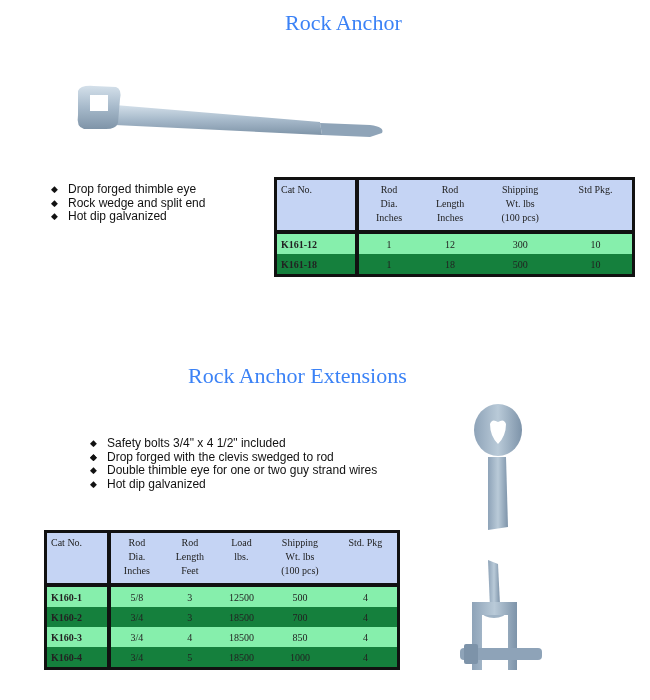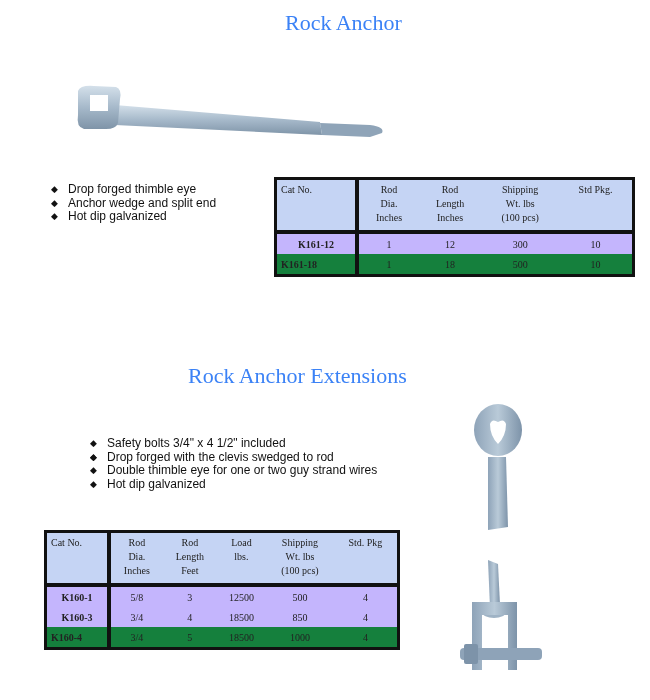--- a/index.html
+++ b/index.html
@@ -11,21 +11,21 @@
   ul.bullets li { position:relative; padding-left:20px; white-space:nowrap; }
   ul.bullets li .dot { position:absolute; left:3px; top:0; font-size:9px; }
   #b1 { left:48px; top:183px; }
   #b2 { left:87px; top:437px; }
   table.spec { position:absolute; border-collapse:collapse; font-family:"Liberation Serif", serif; font-size:10px; color:#222; border:3px solid #111; }
   table.spec th { background:#c5d4f4; font-weight:normal; vertical-align:top; text-align:center; padding:3px 4px; line-height:14px; }
   table.spec th.cat { text-align:left; border-right:4px solid #111; }
   table.spec td { text-align:center; padding:3px 4px; height:14px; }
   table.spec td.cat { text-align:left; font-weight:bold; border-right:4px solid #111; }
   table.spec thead tr { border-bottom:4px solid #111; }
-  table.spec tbody tr.odd td { background:#c4b5fd;text-align:center; }
+  table.spec tbody tr.odd td { background:#86efac; }
   table.spec tbody tr.even td { background:#15803d; }
   #tbl1 { left:274px; top:177px; width:361px; }
   #tbl2 { left:44px; top:530px; width:356px; }
   .img { position:absolute; }
 </style>
 </head>
 <body>
 
 <div class="title" id="t1">Rock Anchor</div>
 
@@ -38,21 +38,21 @@
     </linearGradient>
   </defs>
   <path d="M45 20 L250 37 L252 50 L45 40 Z" fill="url(#rodg)"></path>
   <path d="M250 38 L300 40 Q315 42 312 48 L300 52 L252 50 Z" fill="#8fa4b8"></path>
   <path d="M8 6 Q10 0 24 1 L46 2 Q52 4 50 14 L48 38 Q46 44 36 44 L14 44 Q6 42 8 30 Z" fill="url(#rodg)"></path>
   <rect x="20" y="10" width="18" height="16" fill="#ffffff"></rect>
 </svg>
 
 <ul class="bullets" id="b1">
   <li><span class="dot">◆</span><span>Drop forged thimble eye</span></li>
-  <li><span class="dot">◆</span><span>Anchor wedge and split end</span></li>
+  <li><span class="dot">◆</span><span>Rock wedge and split end</span></li>
   <li><span class="dot">◆</span><span>Hot dip galvanized</span></li>
 </ul>
 
 <table class="spec" id="tbl1">
   <thead>
     <tr>
       <th class="cat" style="height:44px"><span>Cat No.</span></th>
       <th><span>Rod</span><br><span>Dia.</span><br><span>Inches</span></th>
       <th><span>Rod</span><br><span>Length</span><br><span>Inches</span></th>
       <th><span>Shipping</span><br><span>Wt. lbs</span><br><span>(100 pcs)</span></th>
@@ -100,20 +100,28 @@
   </thead>
   <tbody>
     <tr class="odd">
       <td class="cat">K160-1</td>
       <td>5/8</td>
       <td>3</td>
       <td>12500</td>
       <td>500</td>
       <td>4</td>
     </tr>
+    <tr class="even">
+      <td class="cat">K160-2</td>
+      <td>3/4</td>
+      <td>3</td>
+      <td>18500</td>
+      <td>700</td>
+      <td>4</td>
+    </tr>
     <tr class="odd">
       <td class="cat">K160-3</td>
       <td>3/4</td>
       <td>4</td>
       <td>18500</td>
       <td>850</td>
       <td>4</td>
     </tr>
     <tr class="even">
       <td class="cat">K160-4</td>

